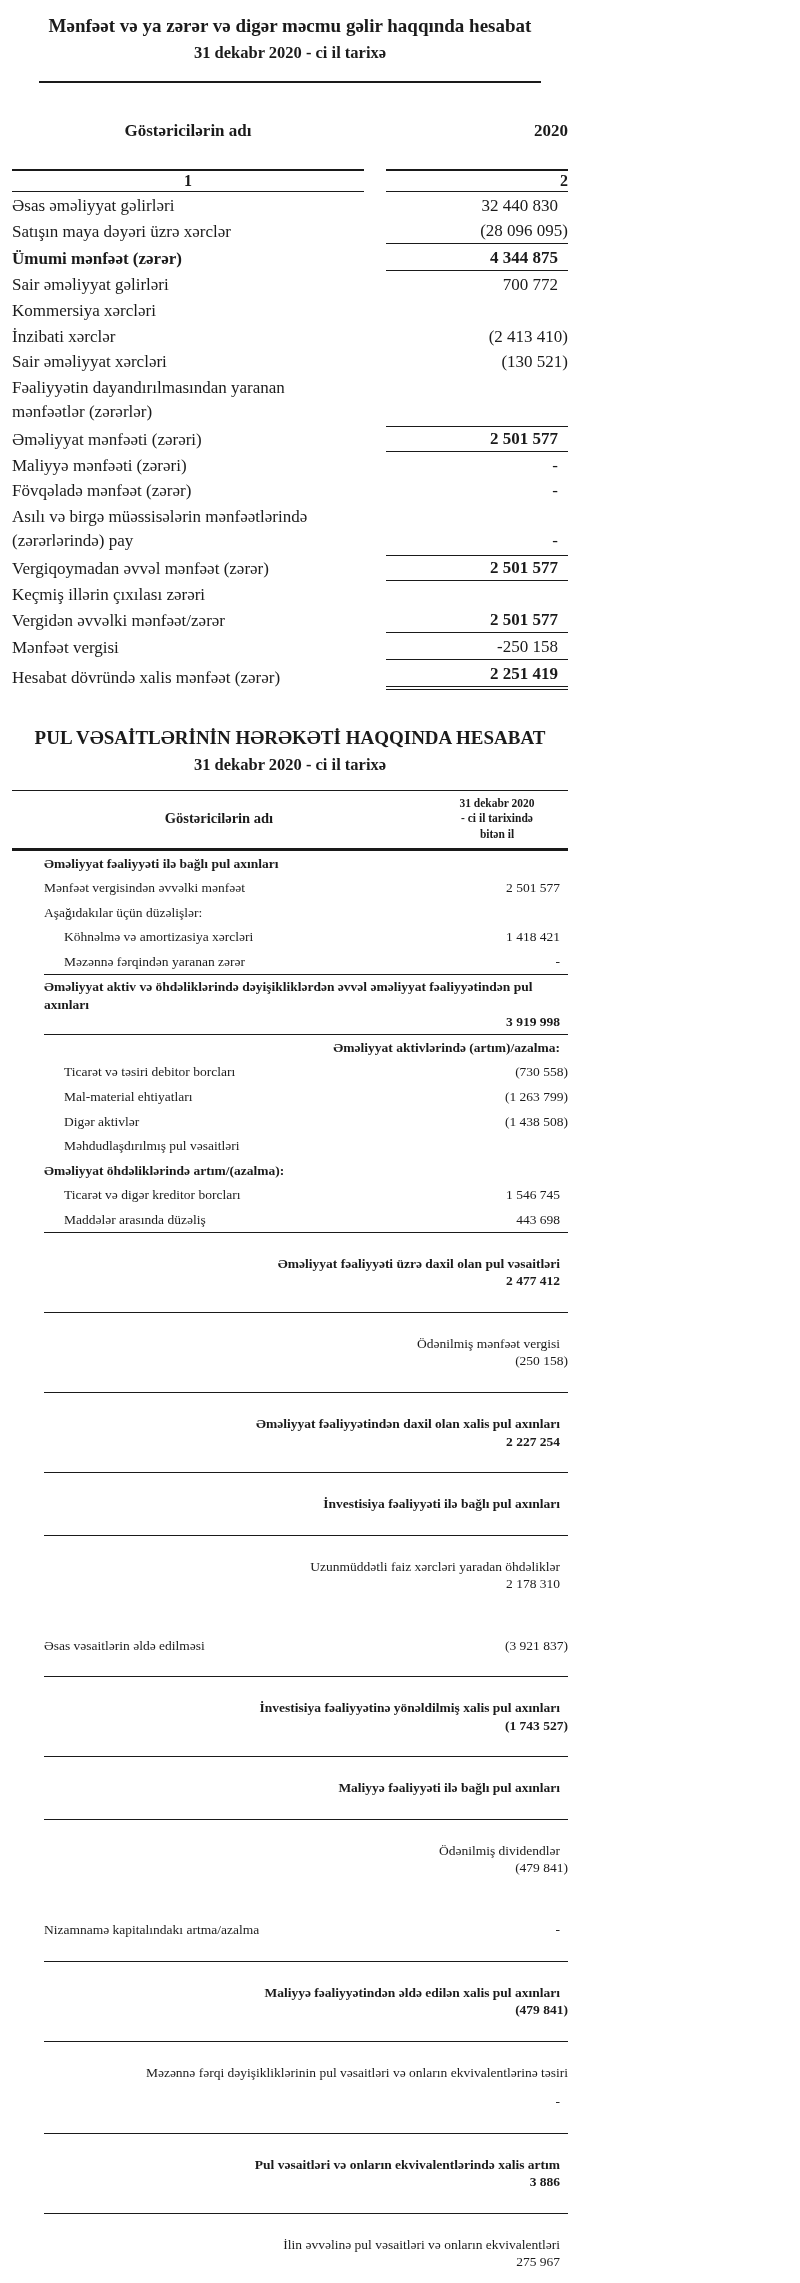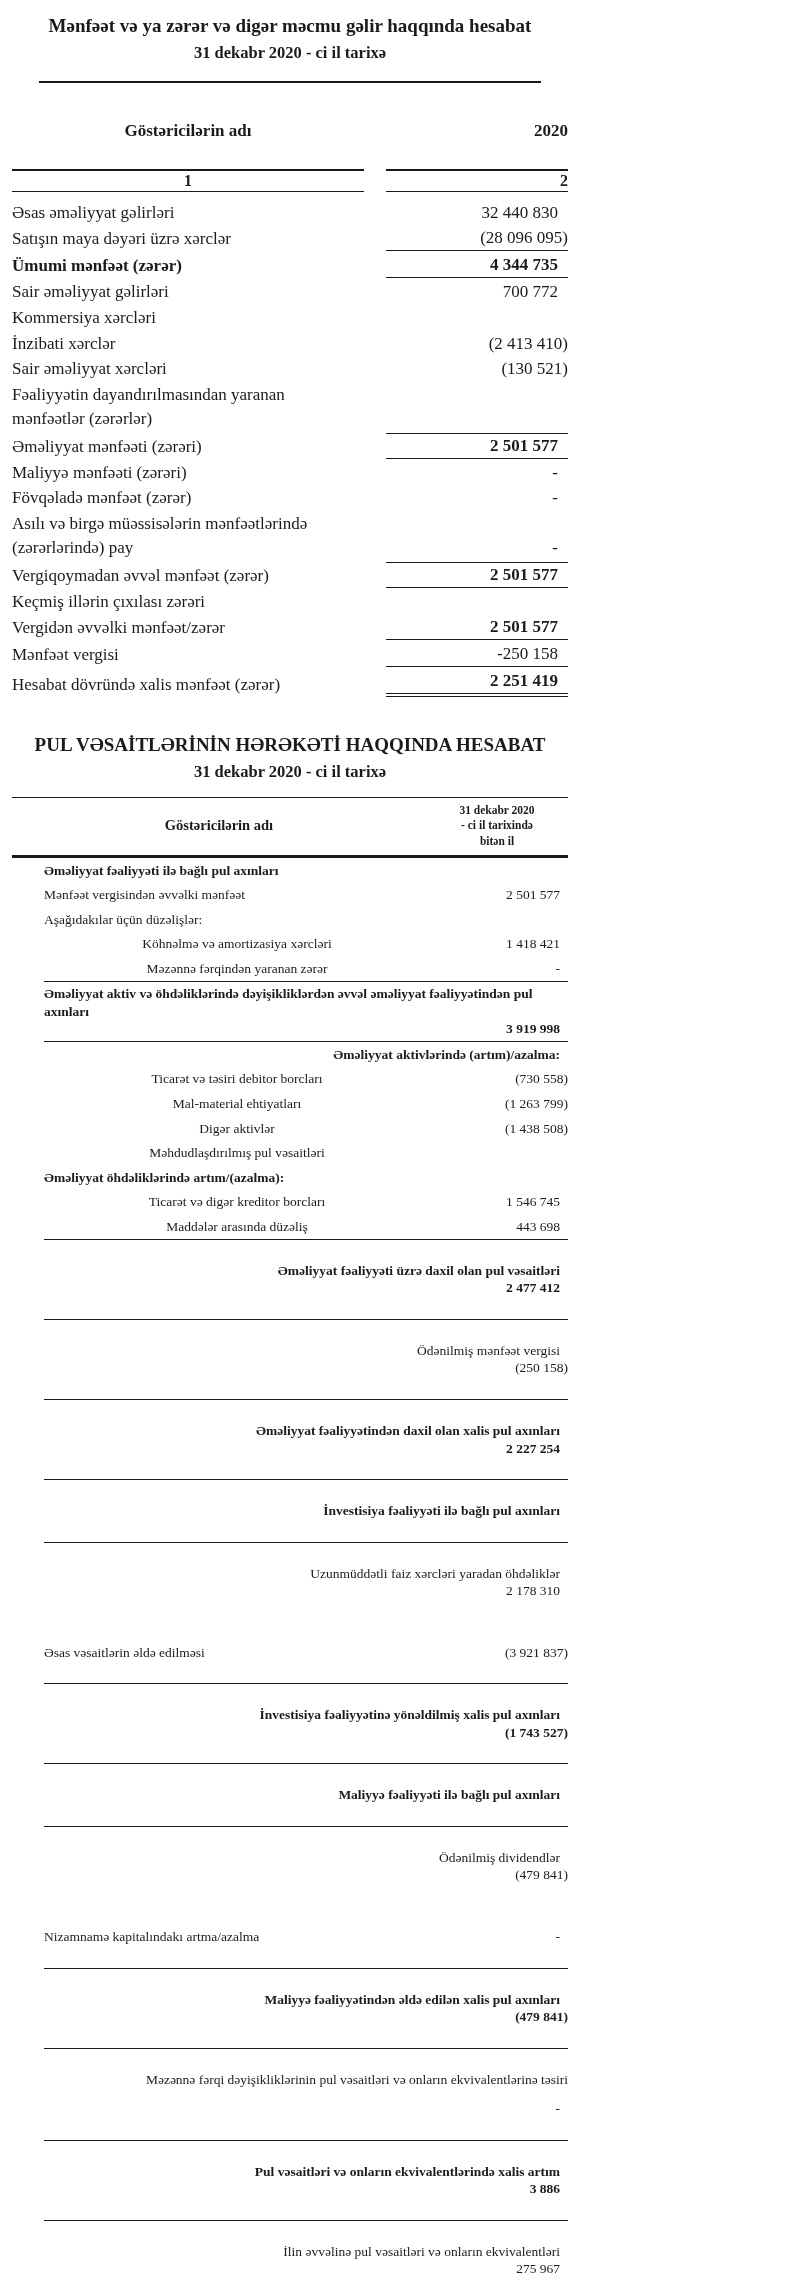--- a/index.html
+++ b/index.html
@@ -17,38 +17,38 @@
 
   
   .is-table { margin-top: 38px; }
   .is-headrow { display: flex; font-weight: 700; font-size: 17px; }
   .is-h { text-align: center; }
   .is-numrow { display: flex; margin-top: 28px; font-size: 16px; font-weight: 700; }
   .is-n { text-align: center; border-top: 2px solid #1a1a1a; border-bottom: 1.5px solid #1a1a1a; padding: 1px 0; }
   .is-lbl { flex: 1; }
   .is-gap { width: 22px; }
   .is-val { width: 182px; text-align: right; }
-  #is-rows { margin-top: 7px; }
+  #is-rows { margin-top: 0; }
   .is-row { display: flex; font-size: 17px; line-height: 1.4; align-items: flex-end; padding-top: 2px; }
   .is-row .is-lbl { padding-right: 4px; }
   .is-val.np { padding-right: 10px; }
   .is-val.vt { border-top: 1.5px solid #1a1a1a; }
   .is-val.vb { border-bottom: 1.5px solid #1a1a1a; }
   .is-val.vd { border-bottom: 4px double #1a1a1a; }
 
   
   .cf { margin-top: 36px; }
   .cf-table { margin-top: 15px; border-top: 1px solid #1a1a1a; }
   .cf-headrow { display: flex; align-items: center; border-bottom: 3px solid #1a1a1a; padding: 5px 0 6px; }
   .cf-hname { flex: 1; text-align: center; font-weight: 700; font-size: 14.5px; }
   .cf-hperiod { width: 142px; font-weight: 700; font-size: 11.5px; line-height: 1.35; text-align: center; white-space: pre-line; }
   #cf-rows { border-bottom: 3px solid #1a1a1a; }
   .cf-row { display: flex; align-items: flex-end; font-size: 13.5px; line-height: 1.3; padding: 3.5px 0; margin-left: 32px; }
   .cf-lbl { flex: 1; padding-right: 8px; }
-  .cf-lbl.ind { padding-left: 20px; text-align: center; }
+  .cf-lbl.ind { padding-left: 20px; }
   .cf-val { width: 150px; text-align: right; }
   .cf-val.np { padding-right: 8px; }
   .cf-row.rt { border-top: 1.5px solid #1a1a1a; flex-direction: column; }
   .cf-row.sp { padding: 22px 0; }
   .cf-row.wrap { flex-wrap: wrap; }
   .cf-row.wrap .cf-lbl { flex: 0 0 100%; padding-right: 0; }
   .cf-row.wrap .cf-val { margin-left: auto; margin-top: 12px; }
 </style>
 </head>
 <body>
@@ -78,21 +78,21 @@
             <div class="is-val np">32 440 830</div>
           </div>
           <div class="is-row">
             <div class="is-lbl">Satışın maya dəyəri üzrə xərclər</div>
             <div class="is-gap"></div>
             <div class="is-val vb">(28 096 095)</div>
           </div>
           <div class="is-row">
             <div class="is-lbl b">Ümumi mənfəət (zərər)</div>
             <div class="is-gap"></div>
-            <div class="is-val b vb np">4 344 735</div>
+            <div class="is-val b vb np">4 344 875</div>
           </div>
           <div class="is-row">
             <div class="is-lbl">Sair əməliyyat gəlirləri</div>
             <div class="is-gap"></div>
             <div class="is-val np">700 772</div>
           </div>
           <div class="is-row">
             <div class="is-lbl">Kommersiya xərcləri</div>
             <div class="is-gap"></div>
             <div class="is-val np"></div>

